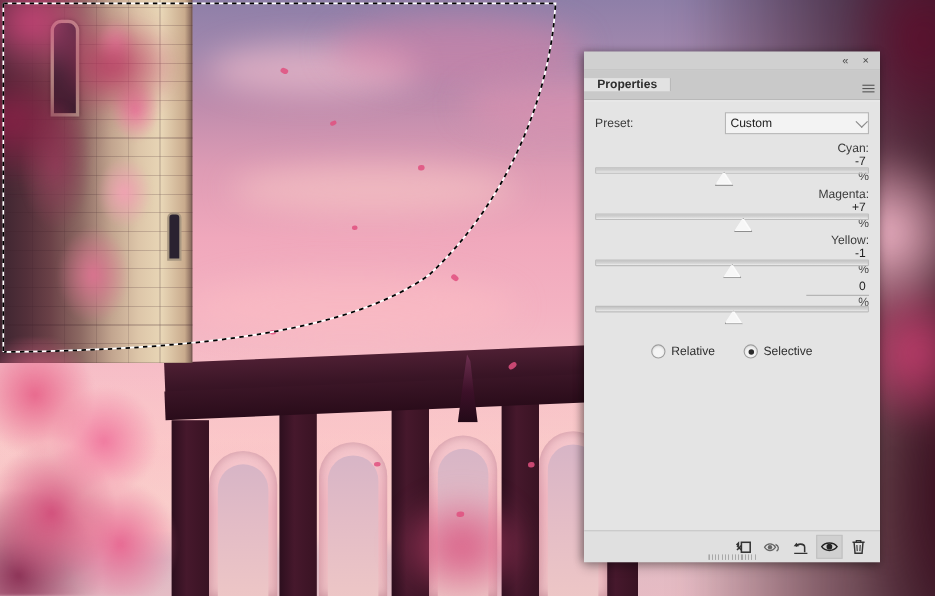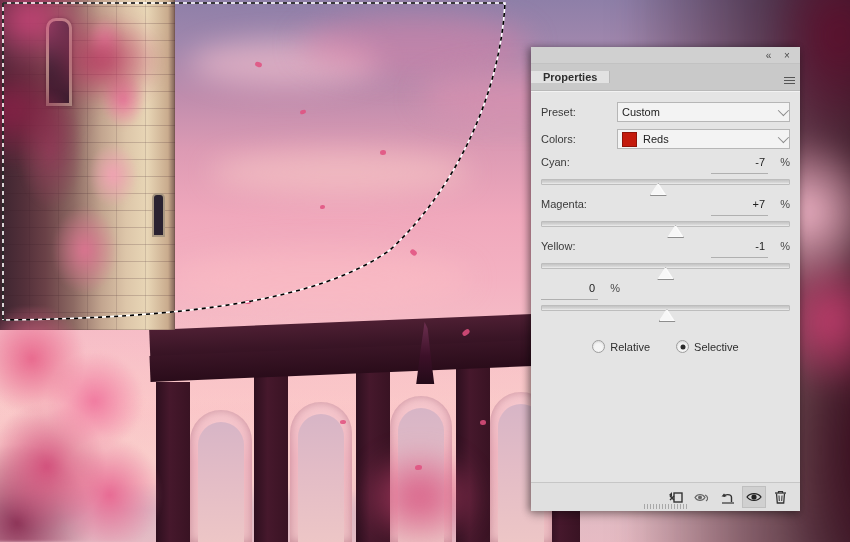--- a/index.html
+++ b/index.html
@@ -189,31 +189,31 @@
   }
   .mask-dot{width:9px;height:9px;border-radius:50%;background:#fff;}
   .adj-title{margin-left:12px;font-weight:bold;font-size:11.5px;color:#2b2b2b;}
 
   .controls{padding:10px 10px 0 10px;}
   .row{display:flex;align-items:center;height:20px;margin-bottom:7px;gap:36px;}
   .lbl{width:40px;font-size:11px;color:#3a3a3a;}
   .select{
     flex:1;height:18px;background:#f3f3f3;border:1px solid #b6b6b6;
     display:flex;align-items:center;padding:0 4px;font-size:11px;color:#222;
-    position:relative;cursor:pointer;
+    position:relative;cursor:pointer;margin-left:42px;
   }
   .select .chev{
     position:absolute;right:5px;top:50%;transform:translateY(-60%);
     width:7px;height:7px;border-right:1px solid #8a8a8a;border-bottom:1px solid #8a8a8a;
     transform-origin:center;rotate:45deg;translate:0 -2px;
   }
   .swatch{width:13px;height:13px;background:#c41a0c;margin-right:6px;border:1px solid #8f1208;}
 
   .slider-block{margin-top:4px;}
-  .slider-top{display:flex;height:18px;}
+  .slider-top{display:flex;align-items:flex-end;height:18px;flex-direction:column;}
   .s-lbl{font-size:11px;color:#3a3a3a;flex:1;}
   .s-val{
     width:54px;text-align:right;font-size:11px;color:#222;
     border-bottom:1px solid #b0b0b0;padding-bottom:1px;padding-right:3px;cursor:text;
   }
   .s-pct{width:22px;text-align:right;font-size:11px;color:#4a4a4a;}
   .track-wrap{position:relative;height:16px;margin-top:4px;}
   .track{
     position:absolute;left:0;right:0;top:1px;height:4px;
     background:linear-gradient(180deg,#c4c4c4 0%, #d6d6d6 60%, #ededed 100%);
@@ -354,28 +354,20 @@
       <div class="controls">
 
         <div class="row">
           <div class="lbl">Preset:</div>
           <div class="select">
             <span>Custom</span>
             <i class="chev"></i>
           </div>
         </div>
 
-        <div class="row">
-          <div class="lbl">Colors:</div>
-          <div class="select">
-            <span class="swatch" style="background: rgb(196, 26, 12);"></span>
-            <span>Reds</span>
-            <i class="chev"></i>
-          </div>
-        </div>
 
         <div id="slider-host">
             <div class="slider-block">
               <div class="slider-top">
                 <div class="s-lbl">Cyan:</div>
                 <div class="s-val">-7</div>
                 <div class="s-pct">%</div>
               </div>
               <div class="track-wrap">
                 <div class="track"></div>

